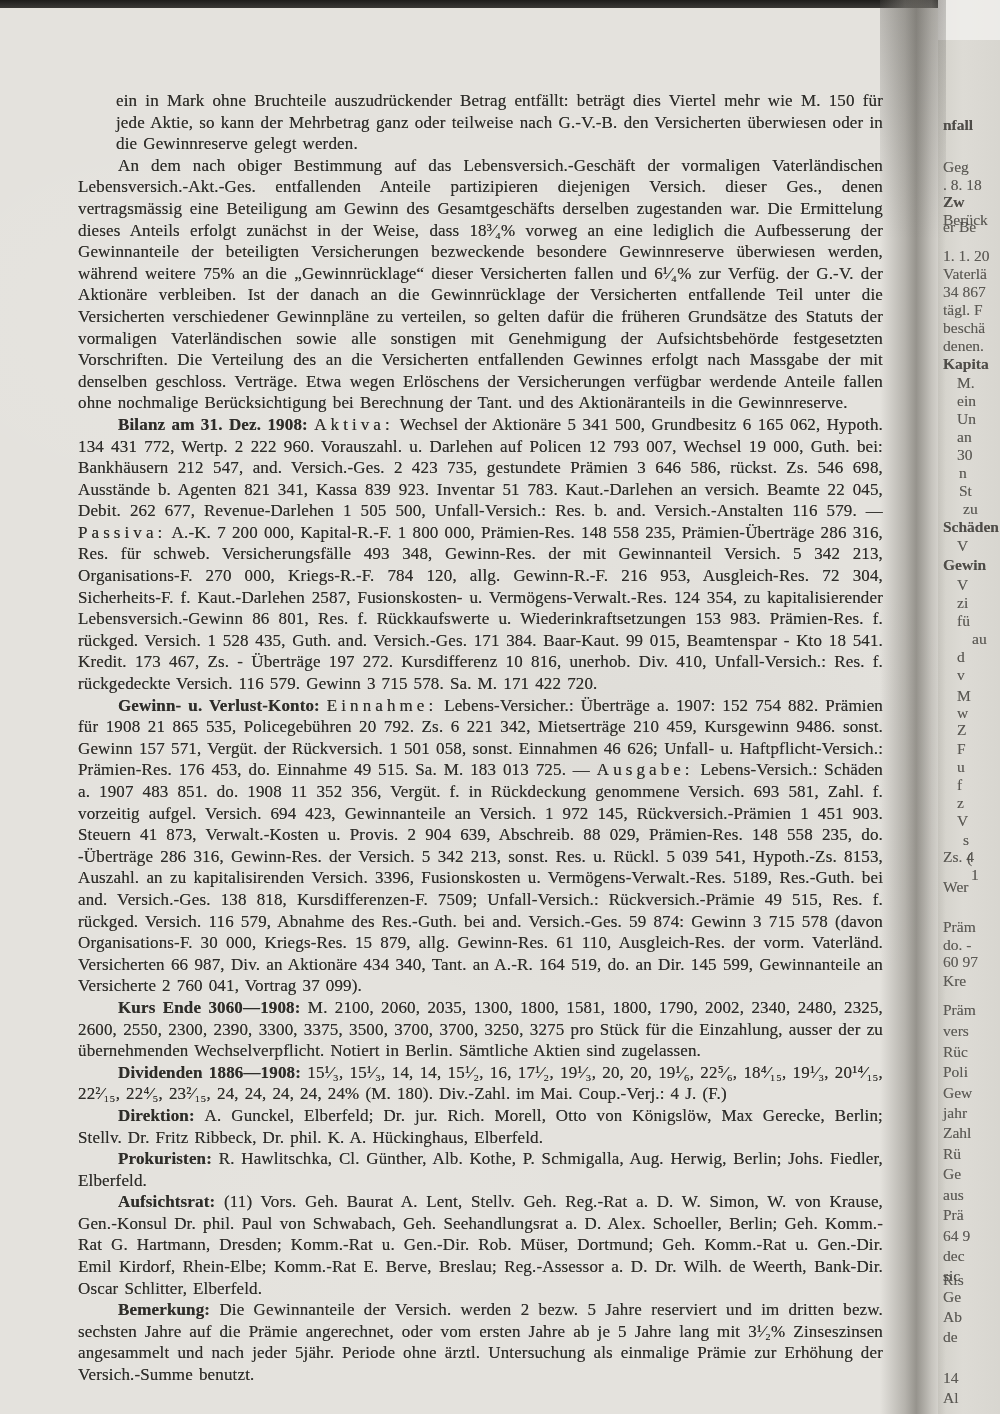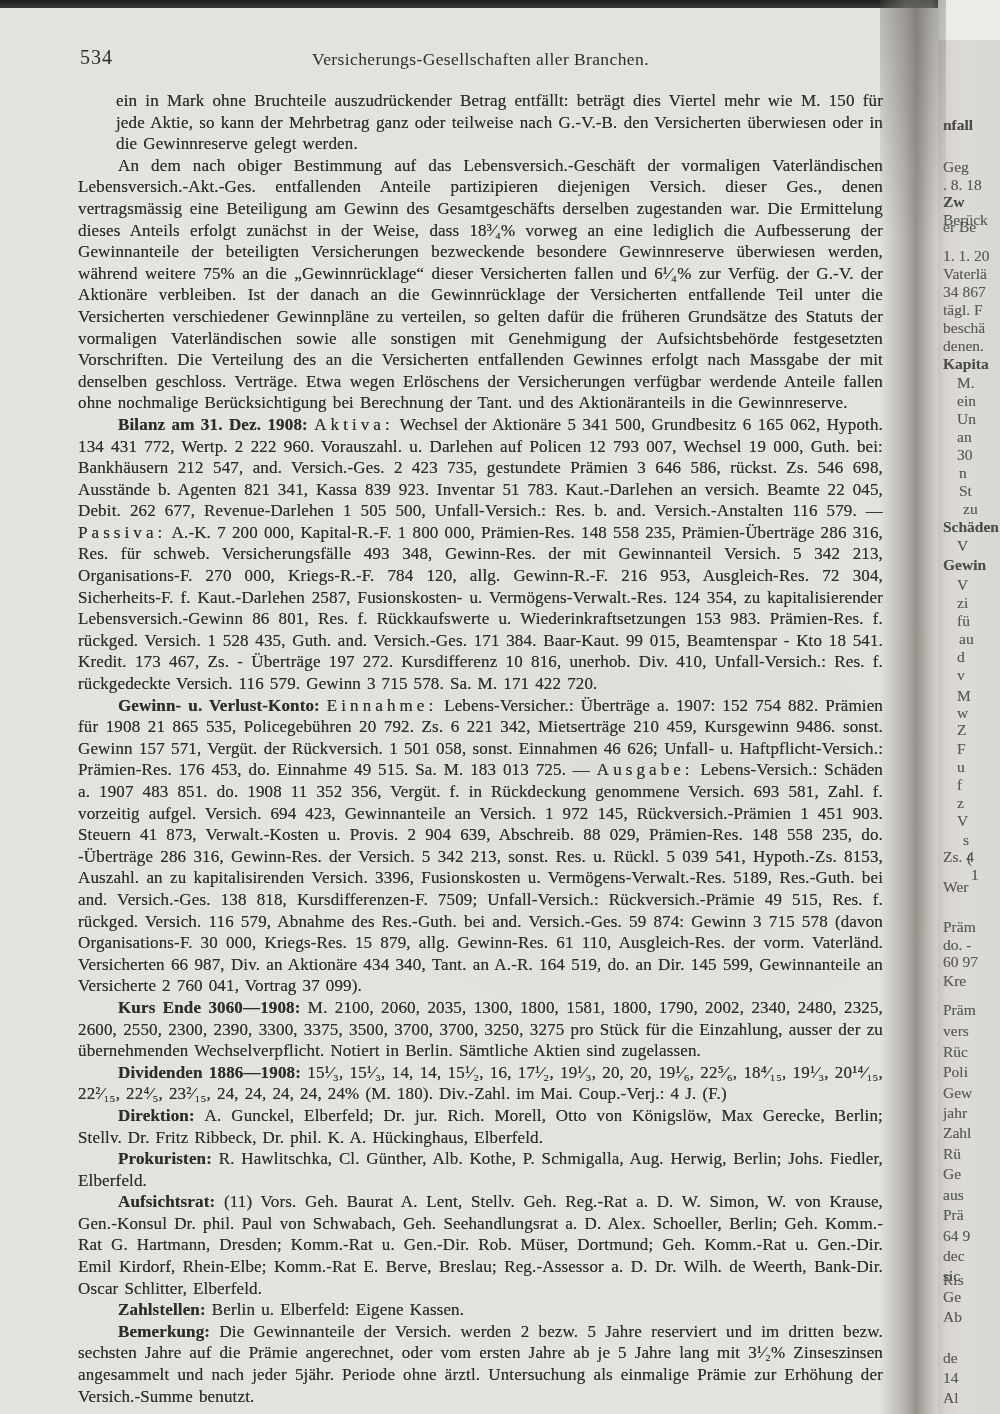--- a/index.html
+++ b/index.html
@@ -65,37 +65,32 @@
   }
   .fragment.bold{font-weight:bold;color:#3b3935;}
 </style>
 </head>
 <body>
 
 <div class="scan">
   <div class="top-strip"></div>
 
   <div class="main-page">
-    <div class="page-header">
-      <span class="page-number">534</span>
-      <span class="page-title">Versicherungs-Gesellschaften aller Branchen.</span>
-    </div>
 
     <div class="text-block">
 
       <p class="para block"><span class="plain">ein in Mark ohne Bruchteile auszudrückender Betrag entfällt: beträgt dies Viertel mehr wie M. 150 für jede Aktie, so kann der Mehrbetrag ganz oder teilweise nach G.-V.-B. den Versicherten überwiesen oder in die Gewinnreserve gelegt werden.</span></p>
         <p class="para"><span class="plain">An dem nach obiger Bestimmung auf das Lebensversich.-Geschäft der vormaligen Vaterländischen Lebensversich.-Akt.-Ges. entfallenden Anteile partizipieren diejenigen Versich. dieser Ges., denen vertragsmässig eine Beteiligung am Gewinn des Gesamtgeschäfts derselben zugestanden war.  Die Ermittelung dieses Anteils erfolgt zunächst in der Weise, dass 18³⁄₄% vorweg an eine lediglich die Aufbesserung der Gewinnanteile der beteiligten Versicherungen bezweckende besondere Gewinnreserve überwiesen werden, während weitere 75% an die „Gewinnrücklage“ dieser Versicherten fallen und 6¹⁄₄% zur Verfüg. der G.-V. der Aktionäre verbleiben.  Ist der danach an die Gewinnrücklage der Versicherten entfallende Teil unter die Versicherten verschiedener Gewinnpläne zu verteilen, so gelten dafür die früheren Grundsätze des Statuts der vormaligen Vaterländischen sowie alle sonstigen mit Genehmigung der Aufsichtsbehörde festgesetzten Vorschriften.  Die Verteilung des an die Versicherten entfallenden Gewinnes erfolgt nach Massgabe der mit denselben geschloss. Verträge.  Etwa wegen Erlöschens der Versicherungen verfügbar werdende Anteile fallen ohne nochmalige Berücksichtigung bei Berechnung der Tant. und des Aktionäranteils in die Gewinnreserve.</span></p>
         <p class="para"><span class="bold">Bilanz am 31. Dez. 1908: </span><span class="spaced">Aktiva:</span><span class="plain"> Wechsel der Aktionäre 5 341 500, Grundbesitz 6 165 062, Hypoth. 134 431 772, Wertp. 2 222 960. Vorauszahl. u. Darlehen auf Policen 12 793 007, Wechsel 19 000, Guth. bei: Bankhäusern 212 547, and. Versich.-Ges. 2 423 735, gestundete Prämien 3 646 586, rückst. Zs. 546 698, Ausstände b. Agenten 821 341, Kassa 839 923. Inventar 51 783. Kaut.-Darlehen an versich. Beamte 22 045, Debit. 262 677, Revenue-Darlehen 1 505 500, Unfall-Versich.: Res. b. and. Versich.-Anstalten 116 579. — </span><span class="spaced">Passiva:</span><span class="plain"> A.-K. 7 200 000, Kapital-R.-F. 1 800 000, Prämien-Res. 148 558 235, Prämien-Überträge 286 316, Res. für schweb. Versicherungsfälle 493 348, Gewinn-Res. der mit Gewinnanteil Versich. 5 342 213, Organisations-F. 270 000, Kriegs-R.-F. 784 120, allg. Gewinn-R.-F. 216 953, Ausgleich-Res. 72 304, Sicherheits-F. f. Kaut.-Darlehen 2587, Fusionskosten- u. Vermögens-Verwalt.-Res. 124 354, zu kapitalisierender Lebensversich.-Gewinn 86 801, Res. f. Rückkaufswerte u. Wiederinkraftsetzungen 153 983. Prämien-Res. f. rückged. Versich. 1 528 435, Guth. and. Versich.-Ges. 171 384. Baar-Kaut. 99 015, Beamtenspar - Kto 18 541. Kredit. 173 467, Zs. - Überträge 197 272. Kursdifferenz 10 816, unerhob. Div. 410, Unfall-Versich.: Res. f. rückgedeckte Versich. 116 579. Gewinn 3 715 578. Sa. M. 171 422 720.</span></p>
         <p class="para"><span class="bold">Gewinn- u. Verlust-Konto: </span><span class="spaced">Einnahme:</span><span class="plain"> Lebens-Versicher.: Überträge a. 1907: 152 754 882. Prämien für 1908 21 865 535, Policegebühren 20 792. Zs. 6 221 342, Mietserträge 210 459, Kursgewinn 9486. sonst. Gewinn 157 571, Vergüt. der Rückversich. 1 501 058, sonst. Einnahmen 46 626; Unfall- u. Haftpflicht-Versich.: Prämien-Res. 176 453, do. Einnahme 49 515.  Sa. M. 183 013 725. — </span><span class="spaced">Ausgabe:</span><span class="plain"> Lebens-Versich.: Schäden a. 1907 483 851. do. 1908 11 352 356, Vergüt. f. in Rückdeckung genommene Versich. 693 581, Zahl. f. vorzeitig aufgel. Versich. 694 423, Gewinnanteile an Versich. 1 972 145, Rückversich.-Prämien 1 451 903. Steuern 41 873, Verwalt.-Kosten u. Provis. 2 904 639, Abschreib. 88 029, Prämien-Res. 148 558 235, do. -Überträge 286 316, Gewinn-Res. der Versich. 5 342 213, sonst. Res. u. Rückl. 5 039 541, Hypoth.-Zs. 8153, Auszahl. an zu kapitalisirenden Versich. 3396, Fusionskosten u. Vermögens-Verwalt.-Res. 5189, Res.-Guth. bei and. Versich.-Ges. 138 818, Kursdifferenzen-F. 7509; Unfall-Versich.: Rückversich.-Prämie 49 515, Res. f. rückged. Versich. 116 579, Abnahme des Res.-Guth. bei and. Versich.-Ges. 59 874: Gewinn 3 715 578 (davon Organisations-F. 30 000, Kriegs-Res. 15 879, allg. Gewinn-Res. 61 110, Ausgleich-Res. der vorm. Vaterländ. Versicherten 66 987, Div. an Aktionäre 434 340, Tant. an A.-R. 164 519, do. an Dir. 145 599, Gewinnanteile an Versicherte 2 760 041, Vortrag 37 099).</span></p>
         <p class="para"><span class="bold">Kurs Ende 3060—1908: </span><span class="plain">M. 2100, 2060, 2035, 1300, 1800, 1581, 1800, 1790, 2002, 2340, 2480, 2325, 2600, 2550, 2300, 2390, 3300, 3375, 3500, 3700, 3700, 3250, 3275 pro Stück für die Einzahlung, ausser der zu übernehmenden Wechselverpflicht.  Notiert in Berlin.  Sämtliche Aktien sind zugelassen.</span></p>
         <p class="para"><span class="bold">Dividenden 1886—1908: </span><span class="plain">15¹⁄₃, 15¹⁄₃, 14, 14, 15¹⁄₂, 16, 17¹⁄₂, 19¹⁄₃, 20, 20, 19¹⁄₆, 22⁵⁄₆, 18⁴⁄₁₅, 19¹⁄₃, 20¹⁴⁄₁₅, 22²⁄₁₅, 22⁴⁄₅, 23²⁄₁₅, 24, 24, 24, 24, 24% (M. 180).  Div.-Zahl. im Mai.  Coup.-Verj.: 4 J. (F.)</span></p>
         <p class="para"><span class="bold">Direktion: </span><span class="plain">A. Gunckel, Elberfeld; Dr. jur. Rich. Morell, Otto von Königslöw, Max Gerecke, Berlin; Stellv. Dr. Fritz Ribbeck, Dr. phil. K. A. Hückinghaus, Elberfeld.</span></p>
         <p class="para"><span class="bold">Prokuristen: </span><span class="plain">R. Hawlitschka, Cl. Günther, Alb. Kothe, P. Schmigalla, Aug. Herwig, Berlin; Johs. Fiedler, Elberfeld.</span></p>
         <p class="para"><span class="bold">Aufsichtsrat: </span><span class="plain">(11) Vors. Geh. Baurat A. Lent, Stellv. Geh. Reg.-Rat a. D. W. Simon, W. von Krause, Gen.-Konsul Dr. phil. Paul von Schwabach, Geh. Seehandlungsrat a. D. Alex. Schoeller, Berlin; Geh. Komm.-Rat G. Hartmann, Dresden; Komm.-Rat u. Gen.-Dir. Rob. Müser, Dortmund; Geh. Komm.-Rat u. Gen.-Dir. Emil Kirdorf, Rhein-Elbe; Komm.-Rat E. Berve, Breslau; Reg.-Assessor a. D. Dr. Wilh. de Weerth, Bank-Dir. Oscar Schlitter, Elberfeld.</span></p>
-        <p class="para"><span class="bold">Zahlstellen: </span><span class="plain">Berlin u. Elberfeld: Eigene Kassen.</span></p>
         <p class="para"><span class="bold">Bemerkung: </span><span class="plain">Die Gewinnanteile der Versich. werden 2 bezw. 5 Jahre reserviert und im dritten bezw. sechsten Jahre auf die Prämie angerechnet, oder vom ersten Jahre ab je 5 Jahre lang mit 3¹⁄₂% Zinseszinsen angesammelt und nach jeder 5jähr. Periode ohne ärztl. Untersuchung als einmalige Prämie zur Erhöhung der Versich.-Summe benutzt.</span></p>
     </div>
   </div>
 
   <div class="facing-page">
     <div class="facing-top-light"></div>
 
   <span class="fragment bold" style="top: 116px;">nfall</span>
       <span class="fragment" style="top: 158px;">Geg</span>
       <span class="fragment" style="top: 176px;">. 8. 18</span>
@@ -116,21 +111,21 @@
       <span class="fragment" style="top: 446px; left: 19px;">30</span>
       <span class="fragment" style="top: 464px; left: 21px;">n</span>
       <span class="fragment" style="top: 482px; left: 21px;">St</span>
       <span class="fragment" style="top: 500px; left: 25px;">zu</span>
       <span class="fragment bold" style="top: 518px;">Schäden</span>
       <span class="fragment" style="top: 537px; left: 19px;">V</span>
       <span class="fragment bold" style="top: 556px;">Gewin</span>
       <span class="fragment" style="top: 576px; left: 19px;">V</span>
       <span class="fragment" style="top: 594px; left: 19px;">zi</span>
       <span class="fragment" style="top: 612px; left: 19px;">fü</span>
-      <span class="fragment" style="top: 630px; left: 21px;">au</span>
+      <span class="fragment" style="top: 630px; left: 34px;">au</span>
       <span class="fragment" style="top: 648px; left: 19px;">d</span>
       <span class="fragment" style="top: 666px; left: 19px;">v</span>
       <span class="fragment" style="top: 687px; left: 19px;">M</span>
       <span class="fragment" style="top: 704px; left: 19px;">w</span>
       <span class="fragment" style="top: 721px; left: 19px;">Z</span>
       <span class="fragment" style="top: 740px; left: 19px;">F</span>
       <span class="fragment" style="top: 758px; left: 19px;">u</span>
       <span class="fragment" style="top: 776px; left: 19px;">f</span>
       <span class="fragment" style="top: 794px; left: 19px;">z</span>
       <span class="fragment" style="top: 812px; left: 19px;">V</span>
@@ -152,20 +147,20 @@
       <span class="fragment" style="top: 1124px;">Zahl</span>
       <span class="fragment" style="top: 1145px;">Rü</span>
       <span class="fragment" style="top: 1165px;">Ge</span>
       <span class="fragment" style="top: 1186px;">aus</span>
       <span class="fragment" style="top: 1206px;">Prä</span>
       <span class="fragment" style="top: 1227px;">64 9</span>
       <span class="fragment" style="top: 1247px;">dec</span>
       <span class="fragment" style="top: 1267px;">sic</span>
       <span class="fragment" style="top: 1288px;">Ge</span>
       <span class="fragment" style="top: 1308px;">Ab</span>
-      <span class="fragment" style="top: 1328px; margin-top: 21px;">de</span>
+      <span class="fragment" style="top: 1328px;">de</span>
       <span class="fragment" style="top: 1271px;">Ris</span>
       <span class="fragment" style="top: 1369px;">14</span>
       <span class="fragment" style="top: 1389px;">Al</span>
     </div>
 
   <div class="gutter"></div>
 </div>
 
 </body></html>

